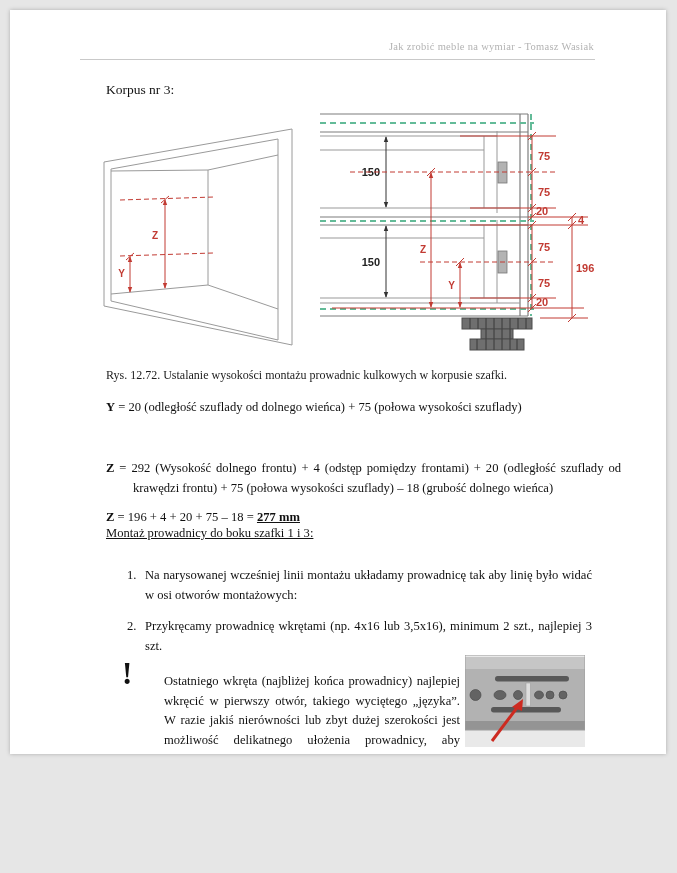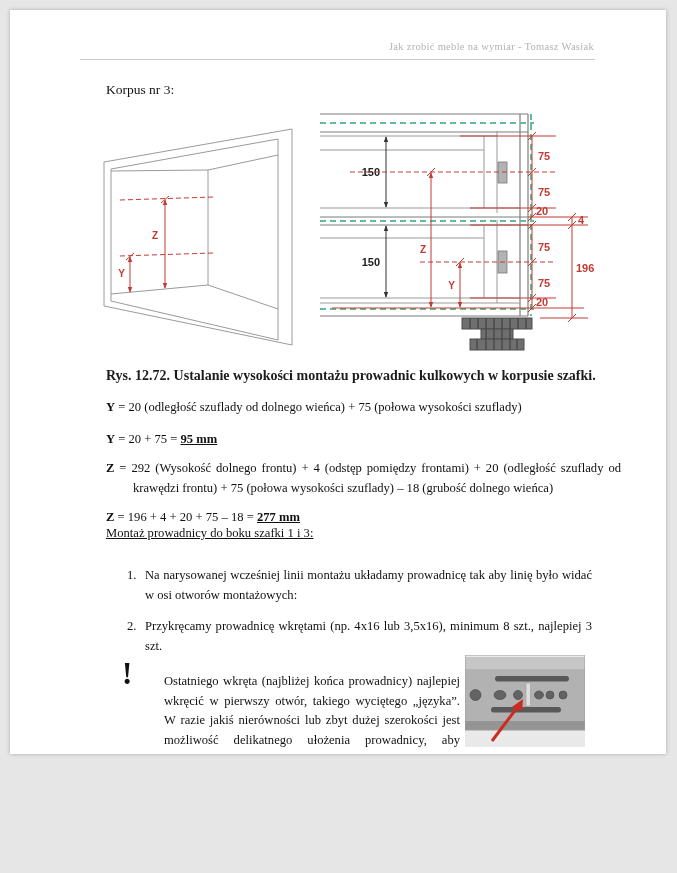--- a/index.html
+++ b/index.html
@@ -21,21 +21,21 @@
     top:31px;left:70px;width:514px;
     text-align:right;font-size:10.5px;color:#b3b3b3;letter-spacing:.3px;
   }
   .header-rule{
     top:49px;left:70px;width:515px;height:1px;background:#c9c9c9;
   }
   .section-title{
     top:72px;left:96px;font-size:13.5px;font-weight:normal;color:#111;margin:0;
   }
   .caption{
-    top:358px;left:96px;width:490px;font-size:14px;color:#1c1c1c;margin:0;font-weight:bold;
+    top:358px;left:96px;width:490px;font-size:12px;color:#1c1c1c;margin:0;
   }
   .formula{
     left:96px;width:488px;font-size:12.6px;color:#111;margin:0;line-height:20px;
   }
   .formula .lhs{font-weight:bold;}
   .formula .result{font-weight:bold;text-decoration:underline;}
   .hang{padding-left:27px;text-indent:-27px;text-align:justify;}
   .subheading{
     top:516px;left:96px;font-size:12.6px;color:#111;margin:0;text-decoration:underline;
   }
@@ -229,35 +229,34 @@
       <text class="dim-label" x="256" y="160">196</text>
       <text class="dim-label-sm" x="106" y="141" text-anchor="end">Z</text>
       <text class="dim-label-sm" x="135" y="177" text-anchor="end">Y</text>
     </g>
   </svg>
 
   <p class="abs caption">Rys. 12.72. Ustalanie wysokości montażu prowadnic kulkowych w korpusie szafki.</p>
 
   <p class="abs formula" style="top:387px;"><span class="lhs">Y</span><span> = 20 (odległość szuflady od dolnego wieńca) + 75 (połowa wysokości szuflady)</span></p>
 
-  <p class="abs formula" style="top:419px;"><span class="lhs">Y</span><span> = 20 + 75 = </span><span class="result">95 mm</span></p>
 
   <p class="abs formula hang" style="top:448px;"><span class="lhs">Z</span><span> = 292 (Wysokość dolnego frontu) + 4 (odstęp pomiędzy frontami) + 20 (odległość szuflady od krawędzi frontu) + 75 (połowa wysokości szuflady) – 18 (grubość dolnego wieńca)</span></p>
 
   <p class="abs formula" style="top:497px;"><span class="lhs">Z</span><span> = 196 + 4 + 20 + 75 – 18 = </span><span class="result">277 mm</span></p>
 
   <p class="abs subheading">Montaż prowadnicy do boku szafki 1 i 3:</p>
 
   <div class="abs step" style="top:555px;">
     <span class="step-num">1.</span>
     <span class="step-text">Na narysowanej wcześniej linii montażu układamy prowadnicę tak aby linię było widać w osi otworów montażowych:</span>
   </div>
   <div class="abs step" style="top:606px;">
     <span class="step-num">2.</span>
-    <span class="step-text">Przykręcamy prowadnicę wkrętami (np. 4x16 lub 3,5x16), minimum 8 szt., najlepiej 3 szt.</span>
+    <span class="step-text">Przykręcamy prowadnicę wkrętami (np. 4x16 lub 3,5x16), minimum 2 szt., najlepiej 3 szt.</span>
   </div>
 
   <div class="abs warning-mark">!</div>
   <p class="abs warning-text">Ostatniego wkręta (najbliżej końca prowadnicy) najlepiej wkręcić w pierwszy otwór, takiego wyciętego „języka”. W razie jakiś nierówności lub zbyt dużej szerokości jest możliwość delikatnego ułożenia prowadnicy, aby poprawnie pracowała.</p>
 
   <svg class="abs" style="top:645px;left:455px;" width="120" height="92" viewBox="0 0 120 92">
     <rect x="0" y="0" width="120" height="92" fill="#e9e9e9"></rect>
     <rect x="0" y="2" width="120" height="12" fill="#c6c6c6"></rect>
     <rect x="0" y="14" width="120" height="52" fill="#b2b2b2"></rect>
     <rect x="0" y="66" width="120" height="9" fill="#949494"></rect>

